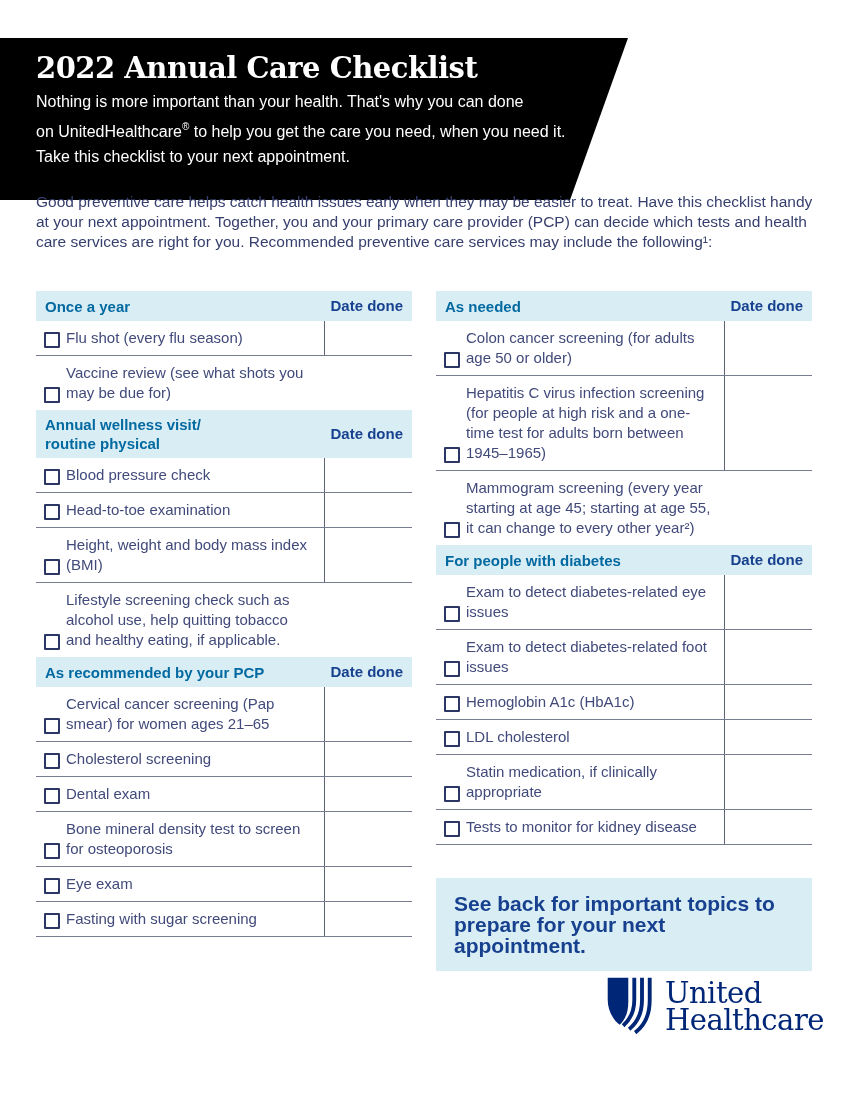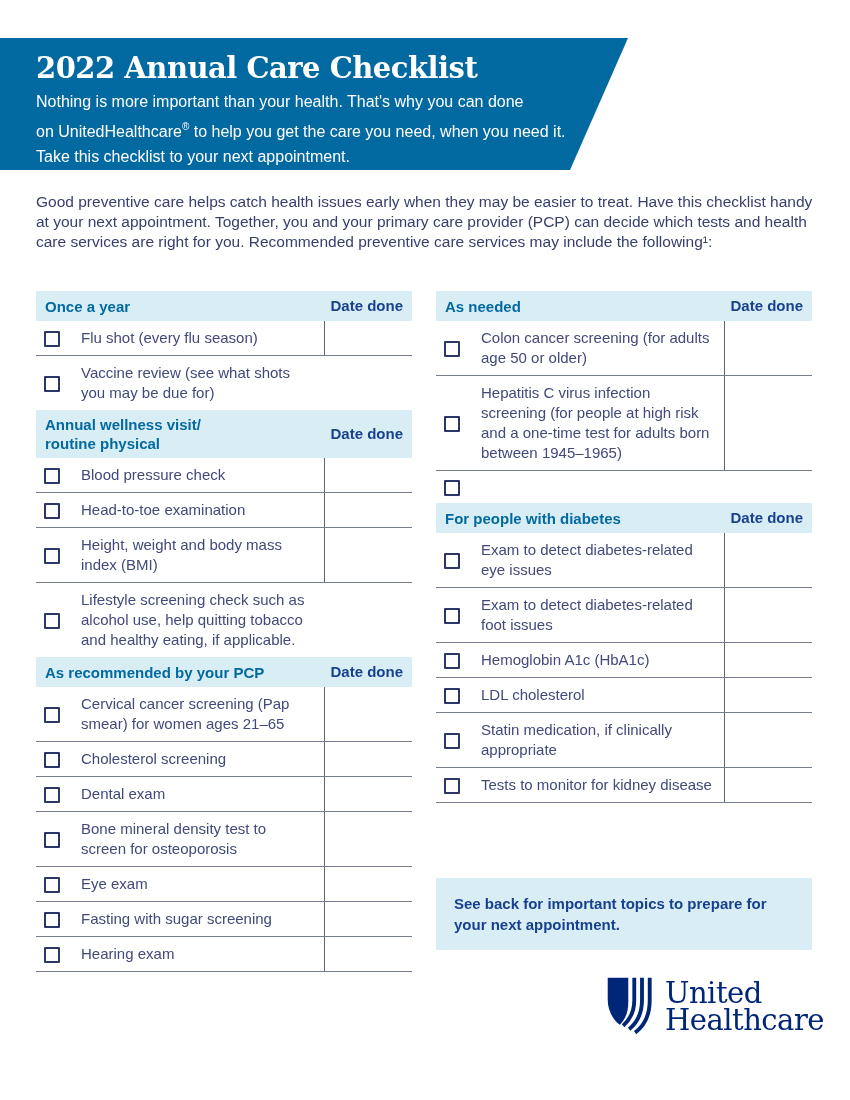--- a/index.html
+++ b/index.html
@@ -2,21 +2,21 @@
 <html><head>
 <meta charset="utf-8">
 <style>
   html,body{margin:0;padding:0;background:#fff;}
   #page{
     position:relative;width:850px;height:1100px;background:#ffffff;overflow:hidden;
     font-family:"Liberation Sans","DejaVu Sans",sans-serif;
   }
   
   .banner{
-    position:absolute;left:0;top:38px;width:628px;height:132px;background:#0369a1;
+    position:absolute;left:0;top:38px;width:628px;height:162px;background:#000000;
     clip-path:polygon(0 0,100% 0,calc(100% - 58px) 100%,0 100%);
     color:#ffffff;box-sizing:border-box;padding:13px 0 0 36px;
   }
   .banner-title{
     font-family:"DejaVu Serif","Liberation Serif",serif;font-weight:bold;
     font-size:29px;line-height:34px;letter-spacing:-0.5px;margin:0 0 4px 0;
   }
   .banner-sub{font-size:16px;line-height:25px;white-space:pre-line;}
   .banner-sub sup{font-size:10px;vertical-align:7px;}
   
@@ -33,33 +33,33 @@
     padding:5px 9px 5px 9px;box-sizing:border-box;min-height:29px;
   }
   .sec-title{
     color:#0369a1;font-weight:bold;font-size:15px;line-height:19px;white-space:pre-line;
   }
   .date-label{color:#17418f;font-weight:bold;font-size:15px;flex:none;}
   .row{display:flex;border-bottom:1px solid #767d8e;}
   .row.no-border{border-bottom:none;flex-direction:column;}
   .item-cell{
     width:288px;box-sizing:border-box;padding:7px 10px 7px 8px;
-    display:flex;gap:21px;align-items:center;
+    display:flex;gap:6px;align-items:flex-end;
   }
   .checkbox{
     width:12px;height:12px;border:2px solid #2d3767;flex:none;margin-top:2px;
     background:#fff;border-radius:1px;
   }
   .item-text{flex:1;}
   .date-cell{flex:1;border-left:1.5px solid #5c6374;}
   
   .note{
     position:absolute;left:436px;top:878px;width:376px;box-sizing:border-box;
     background:#d9edf4;padding:15px 18px;color:#17418f;font-weight:bold;
-    font-size:15px;line-height:21px;
+    font-size:21px;line-height:21px;
   }
   
   .logo{position:absolute;left:606px;top:976px;display:flex;gap:11px;align-items:flex-start;}
   .logo-mark{flex:none;}
   .logo-text{
     font-family:"DejaVu Serif","Liberation Serif",serif;color:#002677;
     font-size:29px;line-height:27px;margin-top:4px;letter-spacing:-0.5px;
   }
 </style>
 </head>
@@ -167,27 +167,20 @@
         </div>
         <div class="date-cell"></div>
       </div>
       <div class="row">
         <div class="item-cell">
           <span class="checkbox"></span>
           <span class="item-text">Fasting with sugar screening</span>
         </div>
         <div class="date-cell"></div>
       </div>
-      <div class="row">
-        <div class="item-cell">
-          <span class="checkbox"></span>
-          <span class="item-text">Hearing exam</span>
-        </div>
-        <div class="date-cell"></div>
-      </div>
     </div>
   <div class="col col-right">
       <div class="sec-head">
         <div class="sec-title">As needed</div>
         <div class="date-label">Date done</div>
       </div>
       <div class="row">
         <div class="item-cell">
           <span class="checkbox"></span>
           <span class="item-text">Colon cancer screening (for adults age 50 or older)</span>
@@ -197,20 +190,21 @@
       <div class="row">
         <div class="item-cell">
           <span class="checkbox"></span>
           <span class="item-text">Hepatitis C virus infection screening (for people at high risk and a one-time test for adults born between 1945–1965)</span>
         </div>
         <div class="date-cell"></div>
       </div>
       <div class="row no-border">
         <div class="item-cell">
           <span class="checkbox"></span>
+          <span class="item-text">Mammogram screening (every year starting at age 45; starting at age 55, it can change to every other year²)</span>
         </div>
         <div class="date-cell"></div>
       </div>
       <div class="sec-head">
         <div class="sec-title">For people with diabetes</div>
         <div class="date-label">Date done</div>
       </div>
       <div class="row">
         <div class="item-cell">
           <span class="checkbox"></span>

